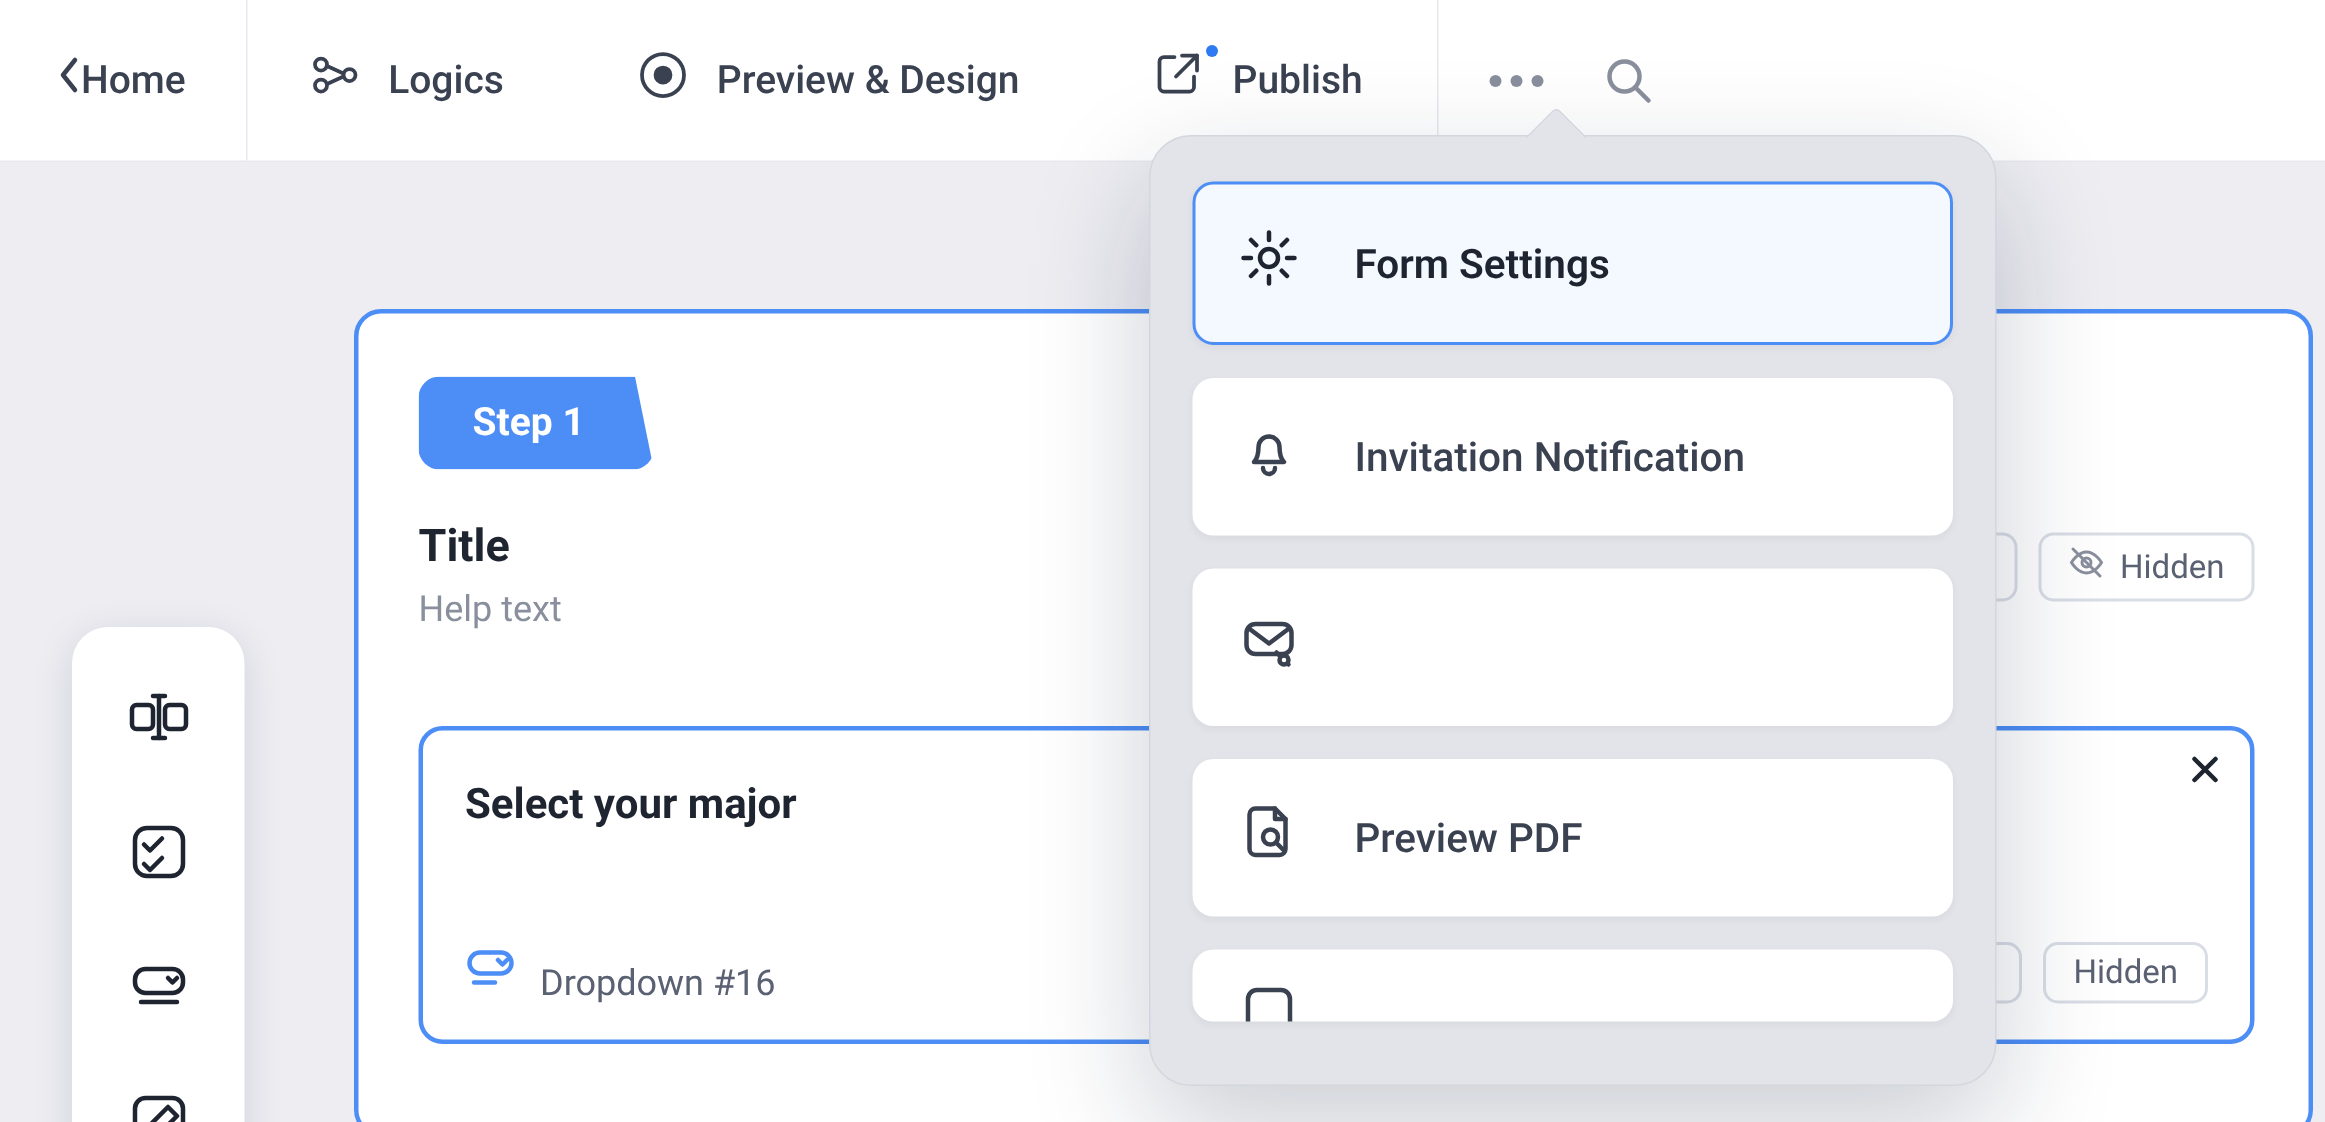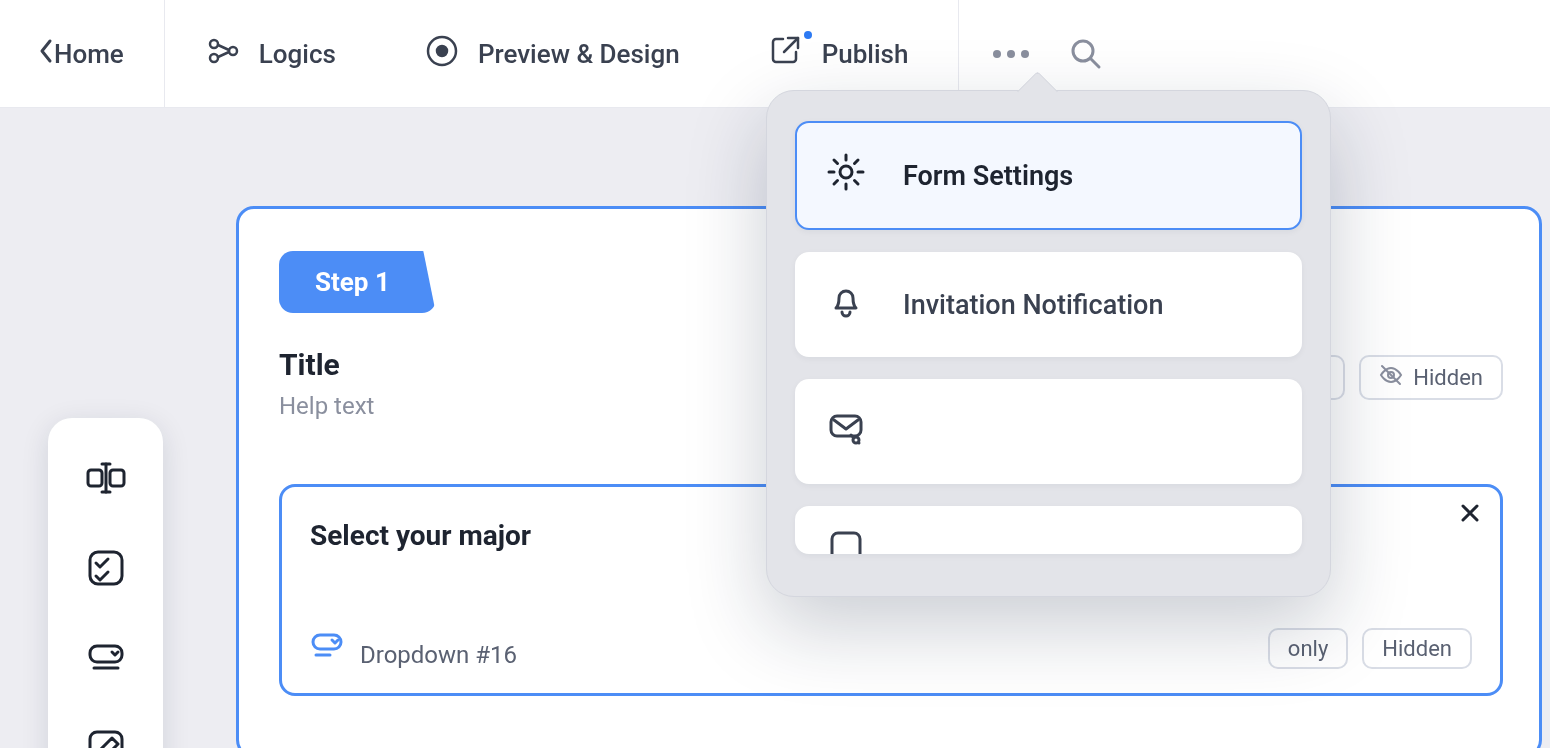--- a/index.html
+++ b/index.html
@@ -429,20 +429,31 @@
     <span>
       <svg width="42" height="42" viewBox="0 0 42 42" fill="none" stroke="#3a4150" stroke-width="3" stroke-linecap="round" stroke-linejoin="round">
           <rect x="6" y="9" width="30" height="20" rx="6"></rect>
           <path d="M9 13l12 9 12-9"></path>
           <path d="M26 28l8 8" stroke-width="3"></path>
           <circle cx="31" cy="33" r="3" fill="#fff"></circle>
         </svg>
     </span>
   </div>
 
+  <div class="menu-item">
+    <span>
+      <svg width="42" height="42" viewBox="0 0 42 42" fill="none" stroke="#3a4150" stroke-width="3" stroke-linecap="round" stroke-linejoin="round">
+          <path d="M12 5h13l7 7v20a4 4 0 01-4 4H12a4 4 0 01-4-4V9a4 4 0 014-4z"></path>
+          <path d="M25 5v7h7"></path>
+          <circle cx="22" cy="24" r="5"></circle>
+          <path d="M26 28l5 5"></path>
+        </svg>
+    </span>
+    <span>Preview PDF</span>
+  </div>
 
   <div class="menu-item cut">
     <span>
       <svg width="42" height="42" viewBox="0 0 42 42" fill="none" stroke="#3a4150" stroke-width="3" stroke-linecap="round" stroke-linejoin="round">
           <rect x="7" y="7" width="28" height="28" rx="6"></rect>
         </svg>
     </span>
     <span></span>
   </div>
 </div>

